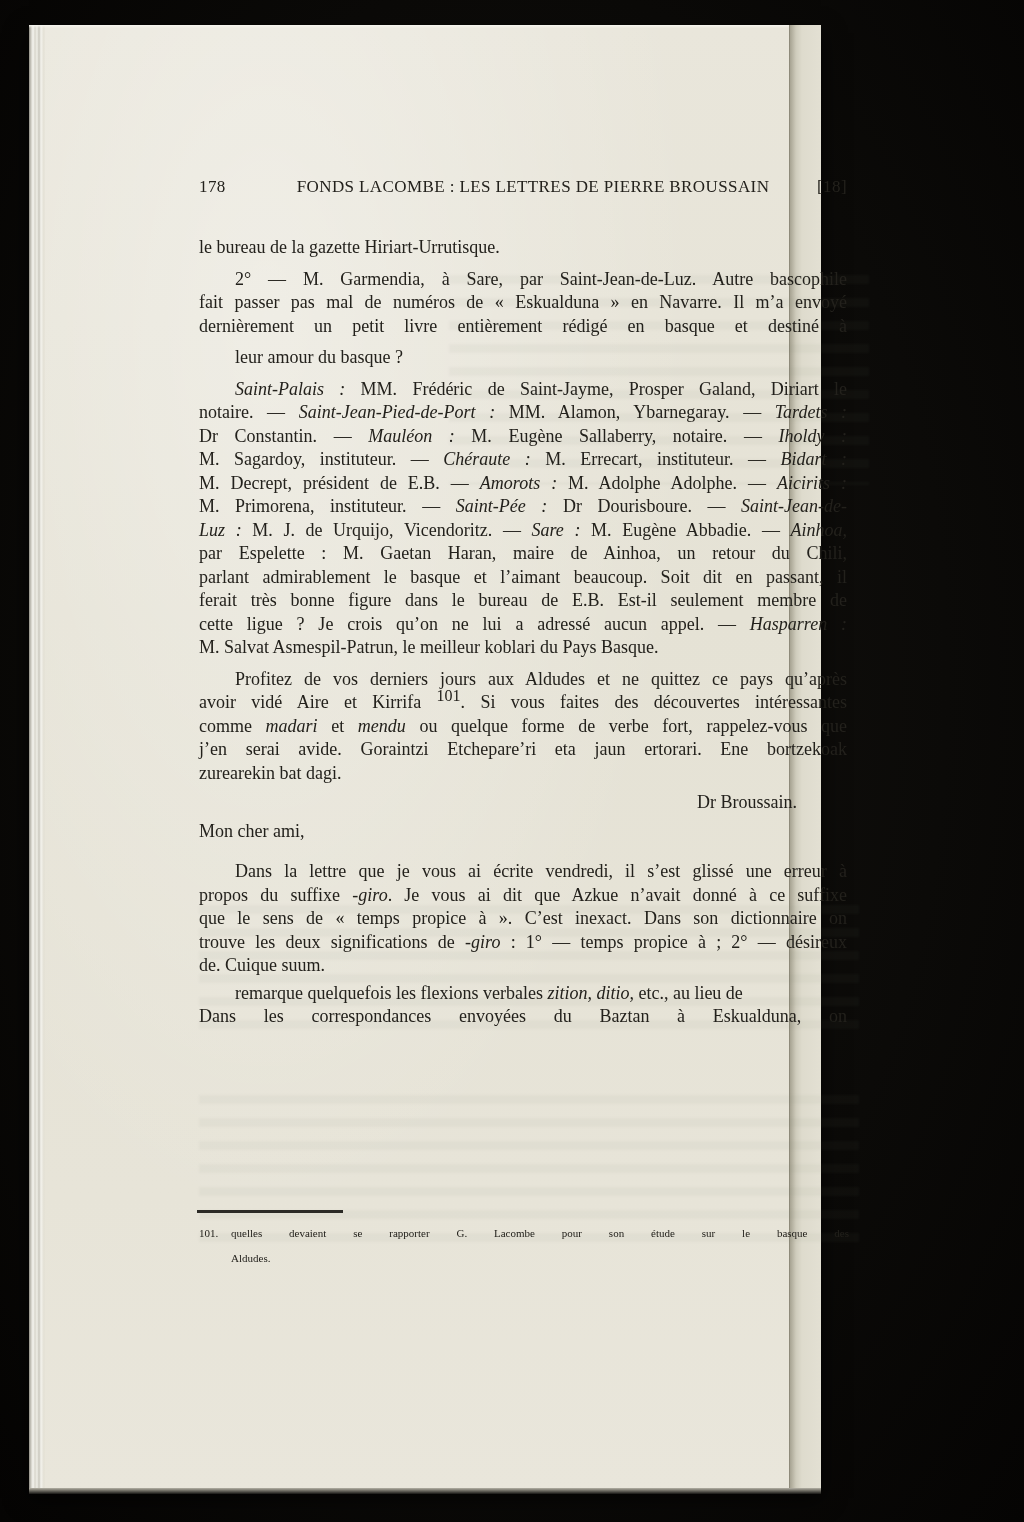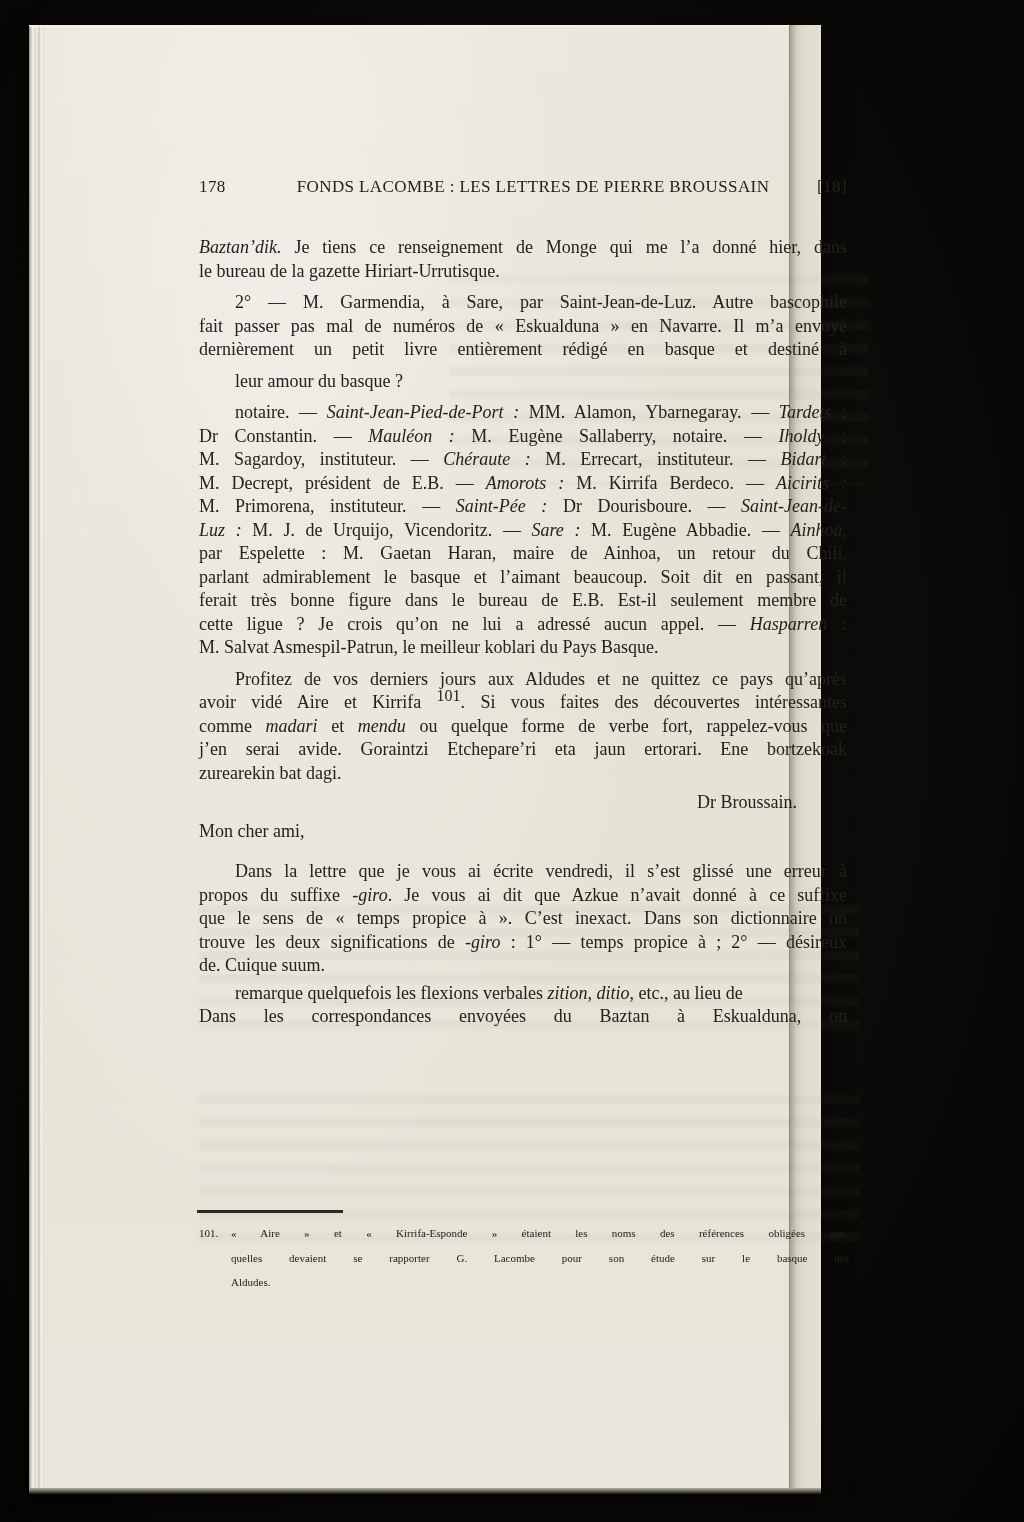--- a/index.html
+++ b/index.html
@@ -92,36 +92,36 @@
 
   <div class="running-head">
     <span class="pagenum">178</span>
     <span class="title">FONDS LACOMBE :  LES LETTRES DE PIERRE BROUSSAIN</span>
     <span class="bracket">[18]</span>
   </div>
 
   <div class="text-block">
     <div id="letter1">
         <div class="para">
-          <div class="line"><span class="seg-i">Baztan’dik.</span><span class="seg-r"> Je tiens ce renseignement de Monge qui me l’a donné hier, dans</span></div>
           <div class="line last"><span class="seg-r">le bureau de la gazette Hiriart-Urrutisque.</span></div>
         </div>
         <div class="para indent">
           <div class="line"><span class="seg-r">2° — M. Garmendia, à Sare, par Saint-Jean-de-Luz. Autre bascophile</span></div>
           <div class="line"><span class="seg-r">fait passer pas mal de numéros de « Eskualduna » en Navarre. Il m’a envoyé</span></div>
           <div class="line"><span class="seg-r">dernièrement un petit livre entièrement rédigé en basque et destiné à</span></div>
         </div>
         <div class="para indent">
           <div class="line last"><span class="seg-r">leur amour du basque ?</span></div>
         </div>
         <div class="para indent">
+          <div class="line"><span class="seg-i">Saint-Palais :</span><span class="seg-r"> MM. Frédéric de Saint-Jayme, Prosper Galand, Diriart le</span></div>
           <div class="line"><span class="seg-r">notaire. — </span><span class="seg-i">Saint-Jean-Pied-de-Port :</span><span class="seg-r"> MM. Alamon, Ybarnegaray. — </span><span class="seg-i">Tardets :</span></div>
           <div class="line"><span class="seg-r">Dr Constantin. — </span><span class="seg-i">Mauléon :</span><span class="seg-r"> M. Eugène Sallaberry, notaire. — </span><span class="seg-i">Iholdy :</span></div>
           <div class="line"><span class="seg-r">M. Sagardoy, instituteur. — </span><span class="seg-i">Chéraute :</span><span class="seg-r"> M. Errecart, instituteur. — </span><span class="seg-i">Bidart :</span></div>
-          <div class="line"><span class="seg-r">M. Decrept, président de E.B. — </span><span class="seg-i">Amorots :</span><span class="seg-r"> M. Kirrifa Berdeco. — </span><span class="seg-i">Aicirits :</span></div>
+          <div class="line"><span class="seg-r">M. Decrept, président de E.B. — </span><span class="seg-i">Amorots :</span><span class="seg-r"> M. Adolphe Adolphe. — </span><span class="seg-i">Aicirits :</span></div>
           <div class="line"><span class="seg-r">M. Primorena, instituteur. — </span><span class="seg-i">Saint-Pée :</span><span class="seg-r"> Dr Dourisboure. — </span><span class="seg-i">Saint-Jean-de-</span></div>
           <div class="line"><span class="seg-i">Luz :</span><span class="seg-r"> M. J. de Urquijo, Vicendoritz. — </span><span class="seg-i">Sare :</span><span class="seg-r"> M. Eugène Abbadie. — </span><span class="seg-i">Ainhoa,</span></div>
           <div class="line"><span class="seg-r">par Espelette :  M. Gaetan Haran, maire de Ainhoa, un retour du Chili,</span></div>
           <div class="line"><span class="seg-r">parlant admirablement le basque et l’aimant beaucoup. Soit dit en passant, il</span></div>
           <div class="line"><span class="seg-r">ferait très bonne figure dans le bureau de E.B. Est-il seulement membre de</span></div>
           <div class="line"><span class="seg-r">cette ligue ? Je crois qu’on ne lui a adressé aucun appel. — </span><span class="seg-i">Hasparren :</span></div>
           <div class="line last"><span class="seg-r">M. Salvat Asmespil-Patrun, le meilleur koblari du Pays Basque.</span></div>
         </div>
         <div class="para indent">
           <div class="line"><span class="seg-r">Profitez de vos derniers jours aux Aldudes et ne quittez ce pays qu’après</span></div>
@@ -146,19 +146,18 @@
           <div class="line"><span class="seg-r">Dans les correspondances envoyées du Baztan à Eskualduna, on</span></div>
         </div>
       </div>
   </div>
 
   <div class="footnote-rule"></div>
   <div class="footnote">
     <div class="footnote-inner">
       <span class="footnote-number">101.</span>
       <div id="footnote-text">
-          <div class="line"><span class="seg-r">« Aire » et « Kirrifa-Esponde » étaient les noms des références obligées aux-</span></div>
           <div class="line"><span class="seg-r">quelles devaient se rapporter G. Lacombe pour son étude sur le basque des</span></div>
           <div class="line last"><span class="seg-r">Aldudes.</span></div>
         </div>
     </div>
   </div>
 </div>
 
 </body></html>

